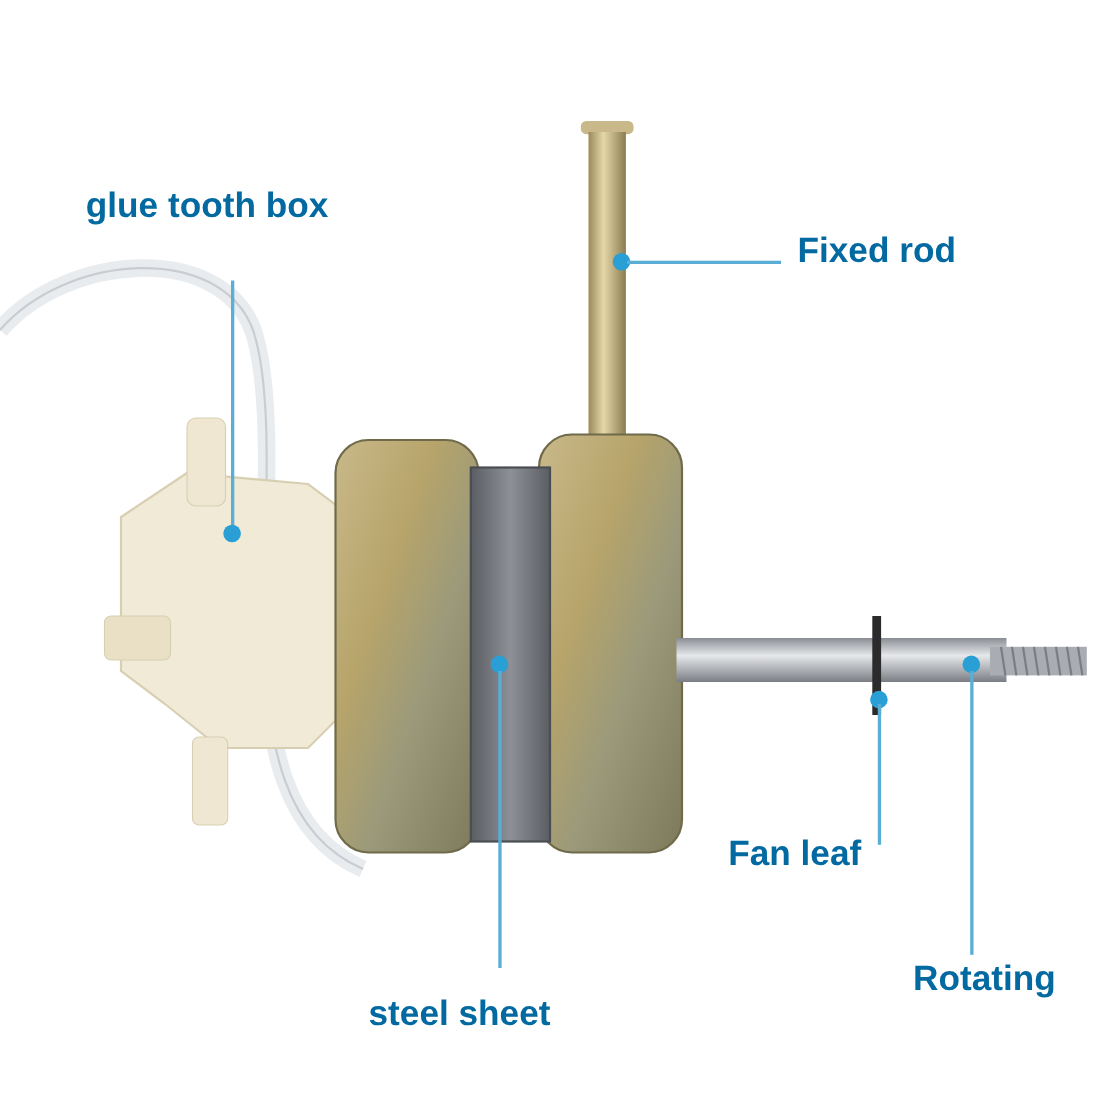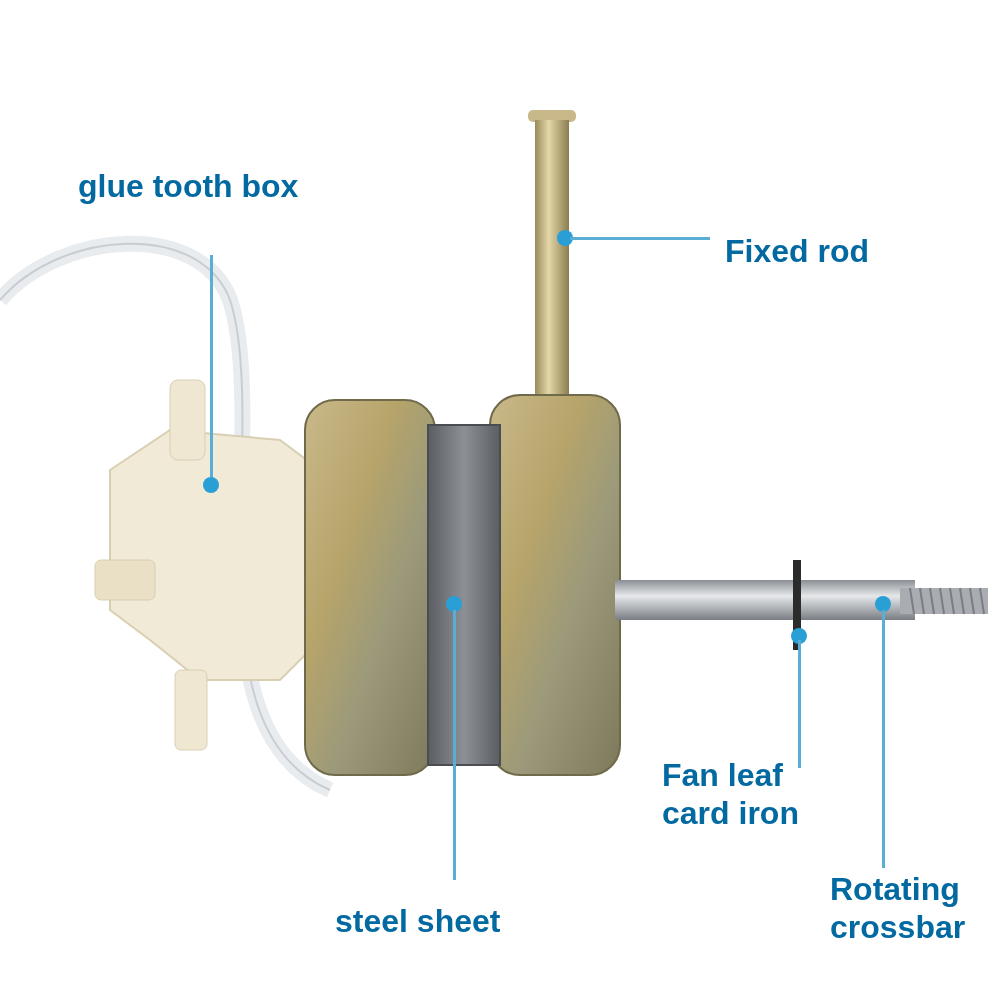--- a/index.html
+++ b/index.html
@@ -68,31 +68,29 @@
 
   <rect x="793" y="560" width="8" height="90" fill="#2b2b2b"></rect>
 </svg>
 
 <div class="label" style="left:78px;top:167px;">glue tooth box</div>
 <div class="line" style="left:210px;top:255px;width:3px;height:230px;"></div>
 <div class="dot" style="left:203px;top:477px;"></div>
 
 <div class="dot" style="left:557px;top:230px;"></div>
 <div class="line" style="left:570px;top:237px;width:140px;height:3px;"></div>
-<div class="label" style="left:725px;top:232px;">Fixed rod</div>
+<div class="label" style="left:725px;top:208px;">Fixed rod</div>
 
 <div class="dot" style="left:446px;top:596px;"></div>
 <div class="line" style="left:453px;top:610px;width:3px;height:270px;"></div>
 <div class="label" style="left:335px;top:902px;">steel sheet</div>
 
 <div class="dot" style="left:791px;top:628px;"></div>
 <div class="line" style="left:798px;top:640px;width:3px;height:128px;"></div>
 <div class="label" style="left:662px;top:756px;">
   <div>Fan leaf</div>
-  <div>card iron</div>
 </div>
 
 <div class="dot" style="left:875px;top:596px;"></div>
 <div class="line" style="left:882px;top:610px;width:3px;height:258px;"></div>
 <div class="label" style="left:810px;top:870px;margin-left:20px;">
   <div>Rotating</div>
-  <div>crossbar</div>
 </div>
 
 </body></html>

